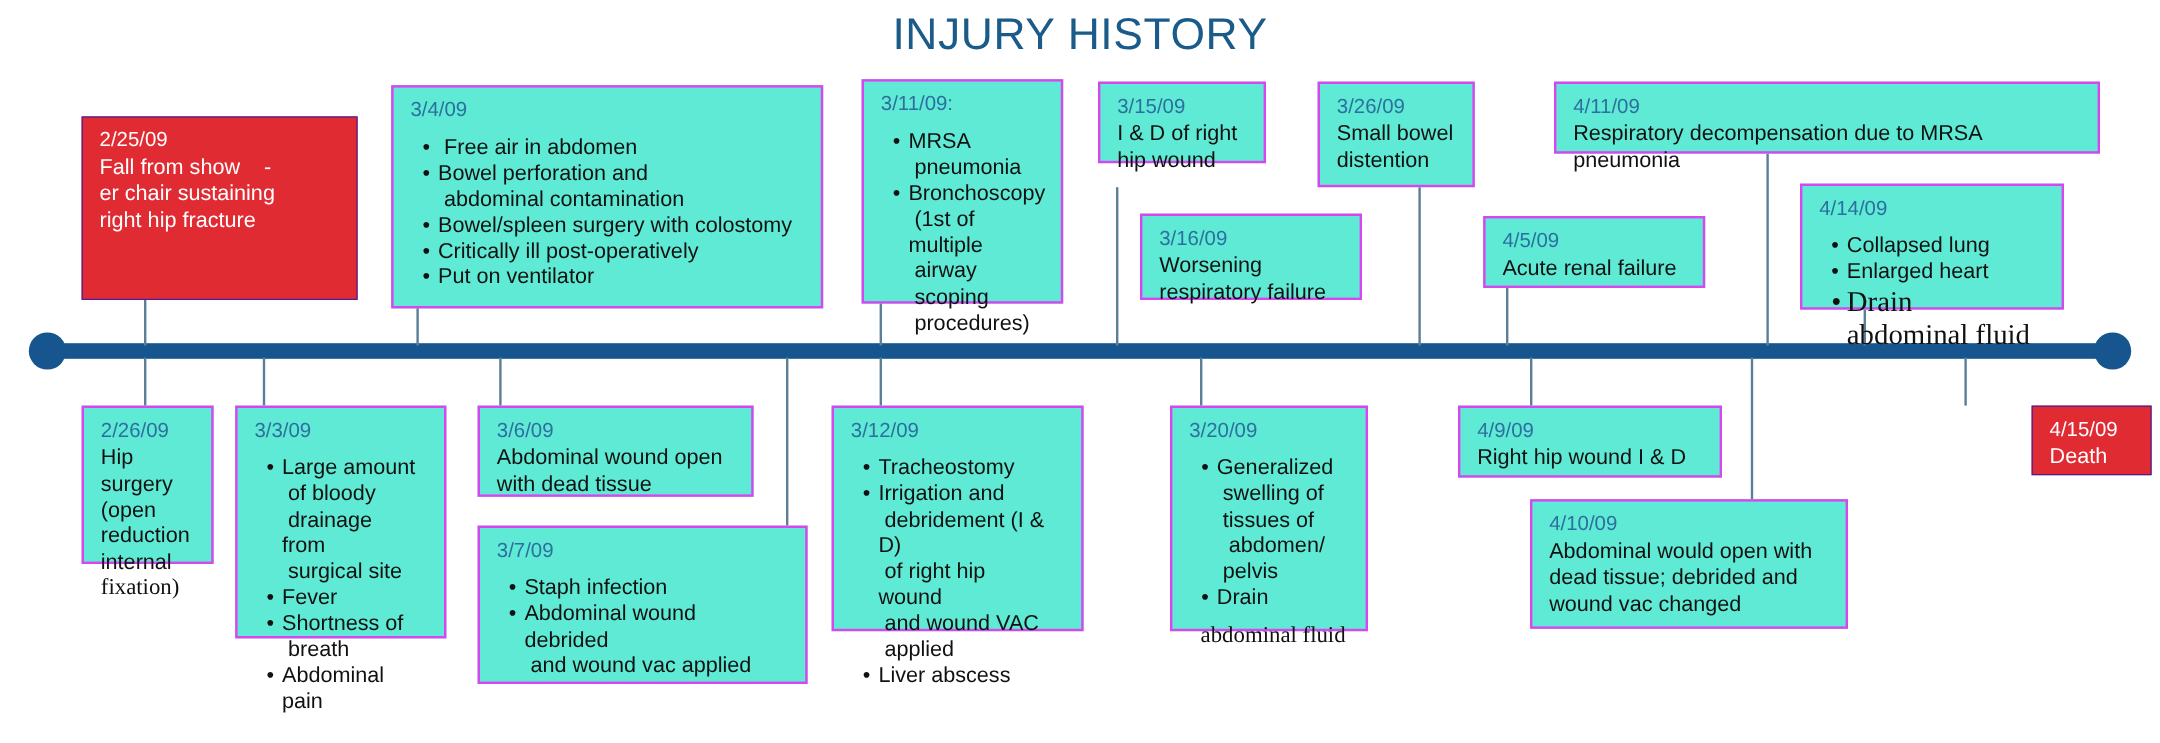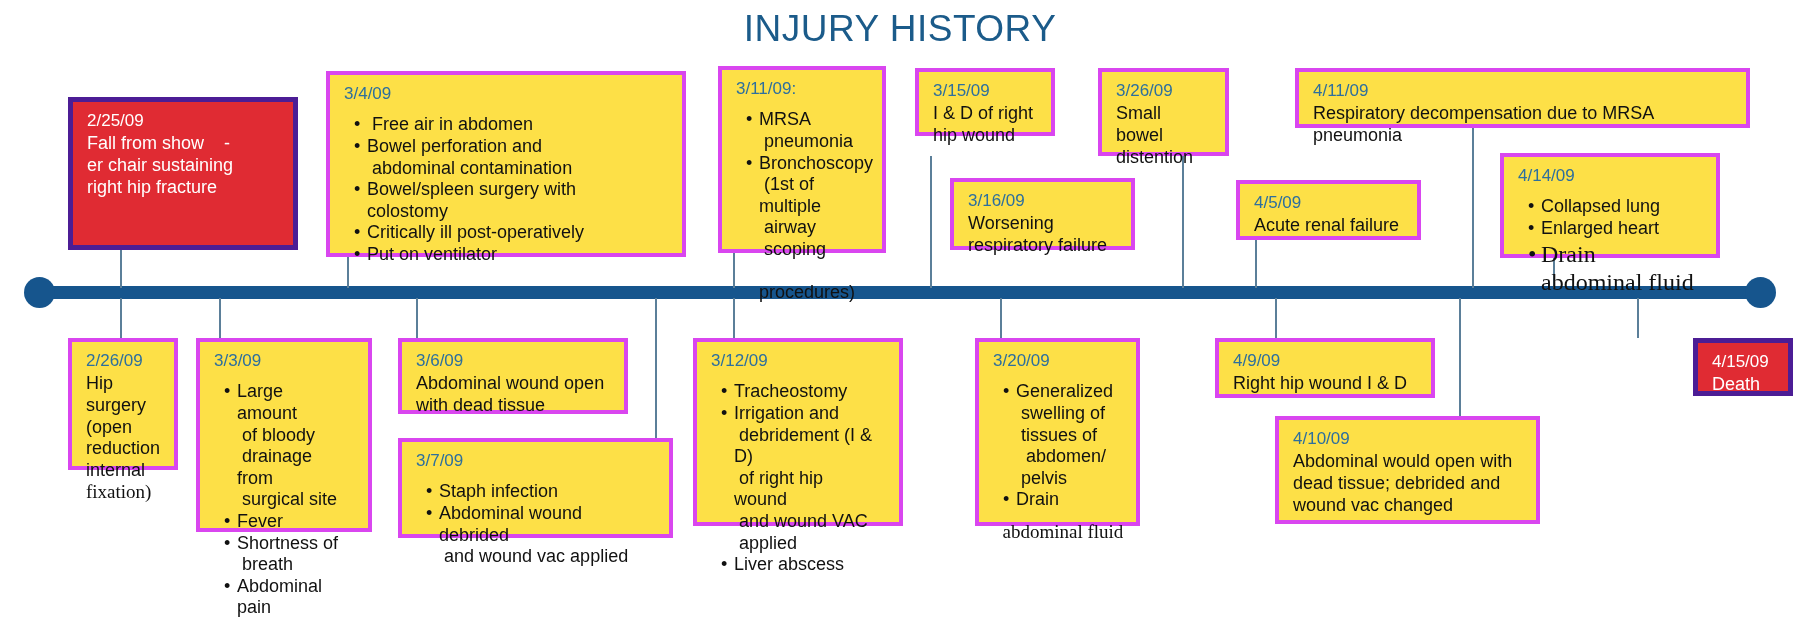--- a/index.html
+++ b/index.html
@@ -51,29 +51,29 @@
   .stem {
     position: absolute;
     width: 2px;
     background: #5b7f99;
   }
 
   
   .card {
     position: absolute;
     box-sizing: border-box;
-    background: #fde047;
-    border: 4px solid #d946ef;
+    background: #5eead4;
+    border: 2px solid #d946ef;
     padding: 9px 12px 10px 14px;
     color: #111111;
     line-height: 1.20;
   }
   .card.red {
     background: #e02b33;
-    border: 5px solid #4c1d95;
+    border: 1px solid #4c1d95;
     color: #ffffff;
   }
   .card .date {
     color: #2d6f9e;
     font-size: 17px;
     margin-bottom: 2px;
     white-space: nowrap;
   }
   .card.red .date { color: #ffffff; }
   .card .line {
@@ -227,21 +227,21 @@
       <li>Abdominal pain</li>
     </ul>
   </div>
 
   <div class="card" style="left:398px; top:338px; width:230px; height:76px;">
     <div class="date">3/6/09</div>
     <div class="line">Abdominal wound open</div>
     <div class="line">with dead tissue</div>
   </div>
 
-  <div class="card" style="left:398px; top:438px; width:275px; height:100px;">
+  <div class="card" style="left:398px; top:438px; width:275px; height:132px;">
     <div class="date">3/7/09</div>
     <ul>
       <li>Staph infection</li>
       <li>Abdominal wound debrided
  and wound vac applied</li>
     </ul>
   </div>
 
   <div class="card" style="left:693px; top:338px; width:210px; height:188px;">
     <div class="date">3/12/09</div>

